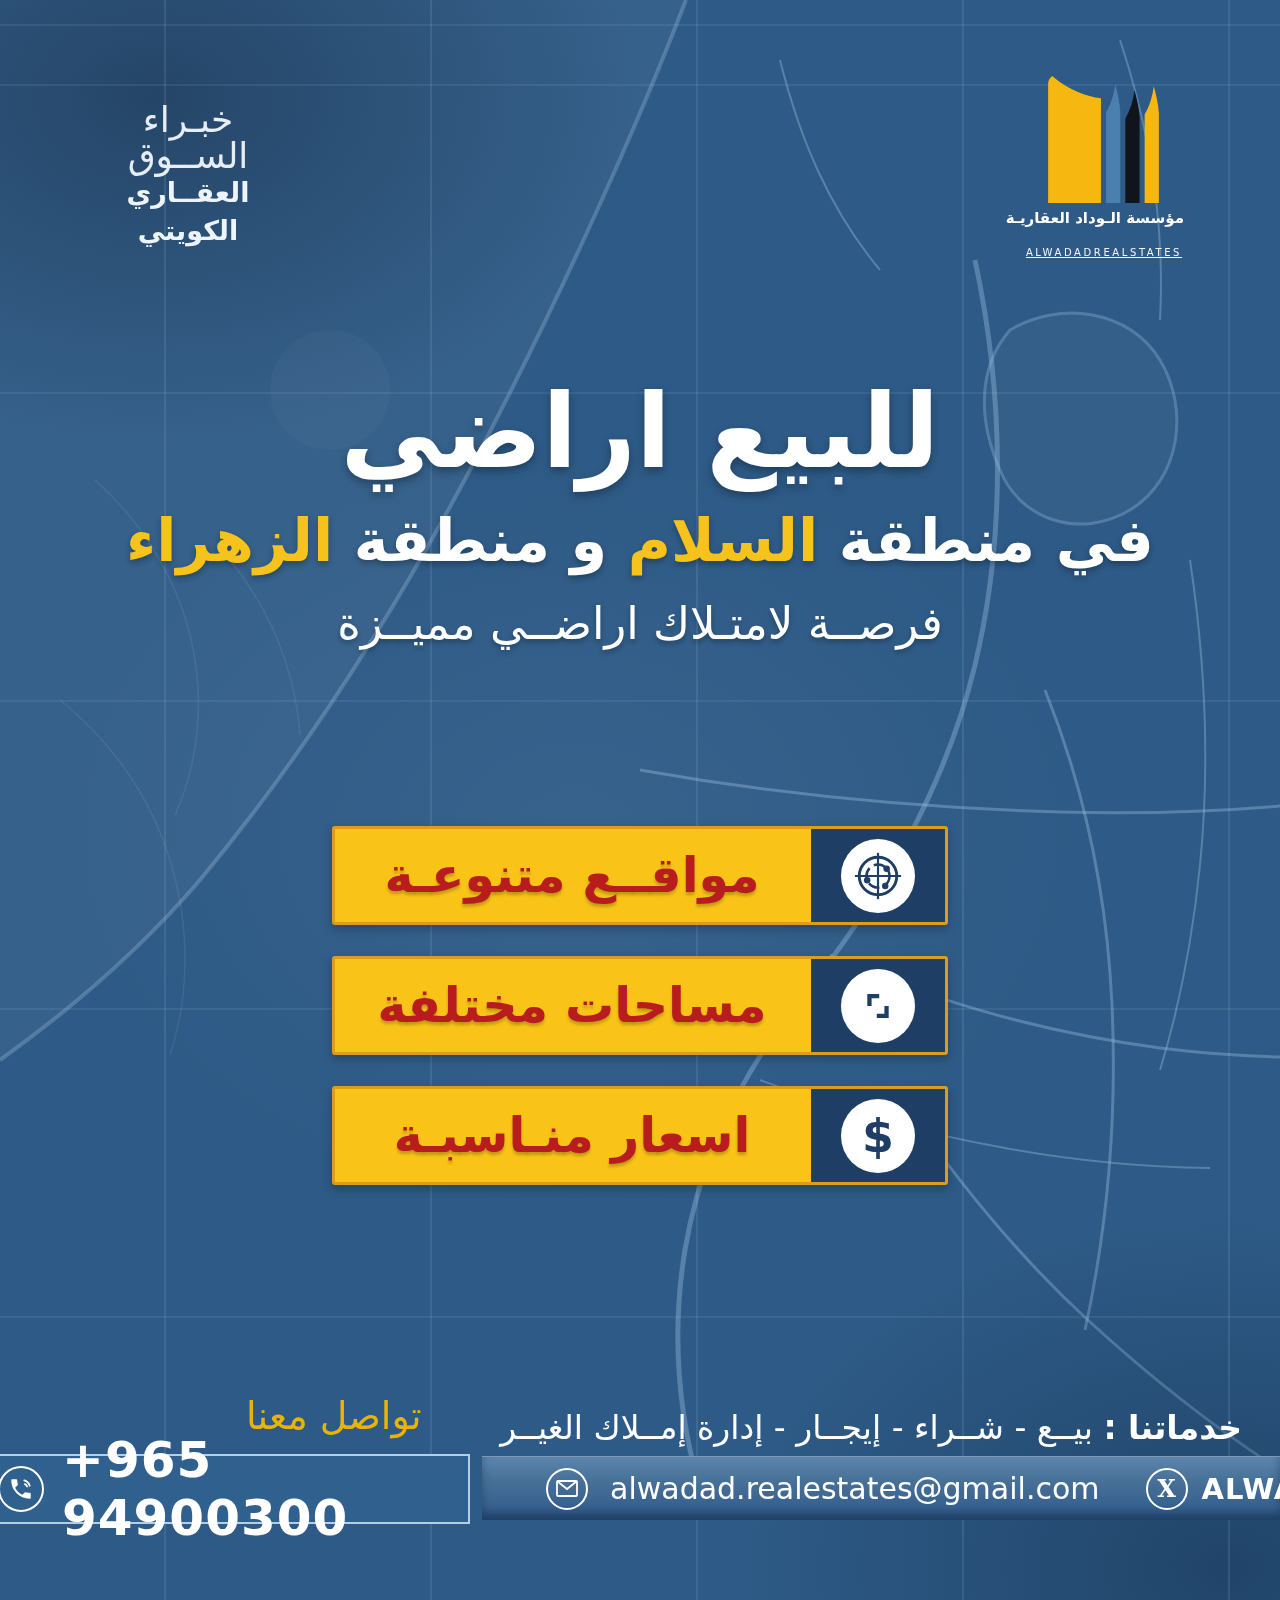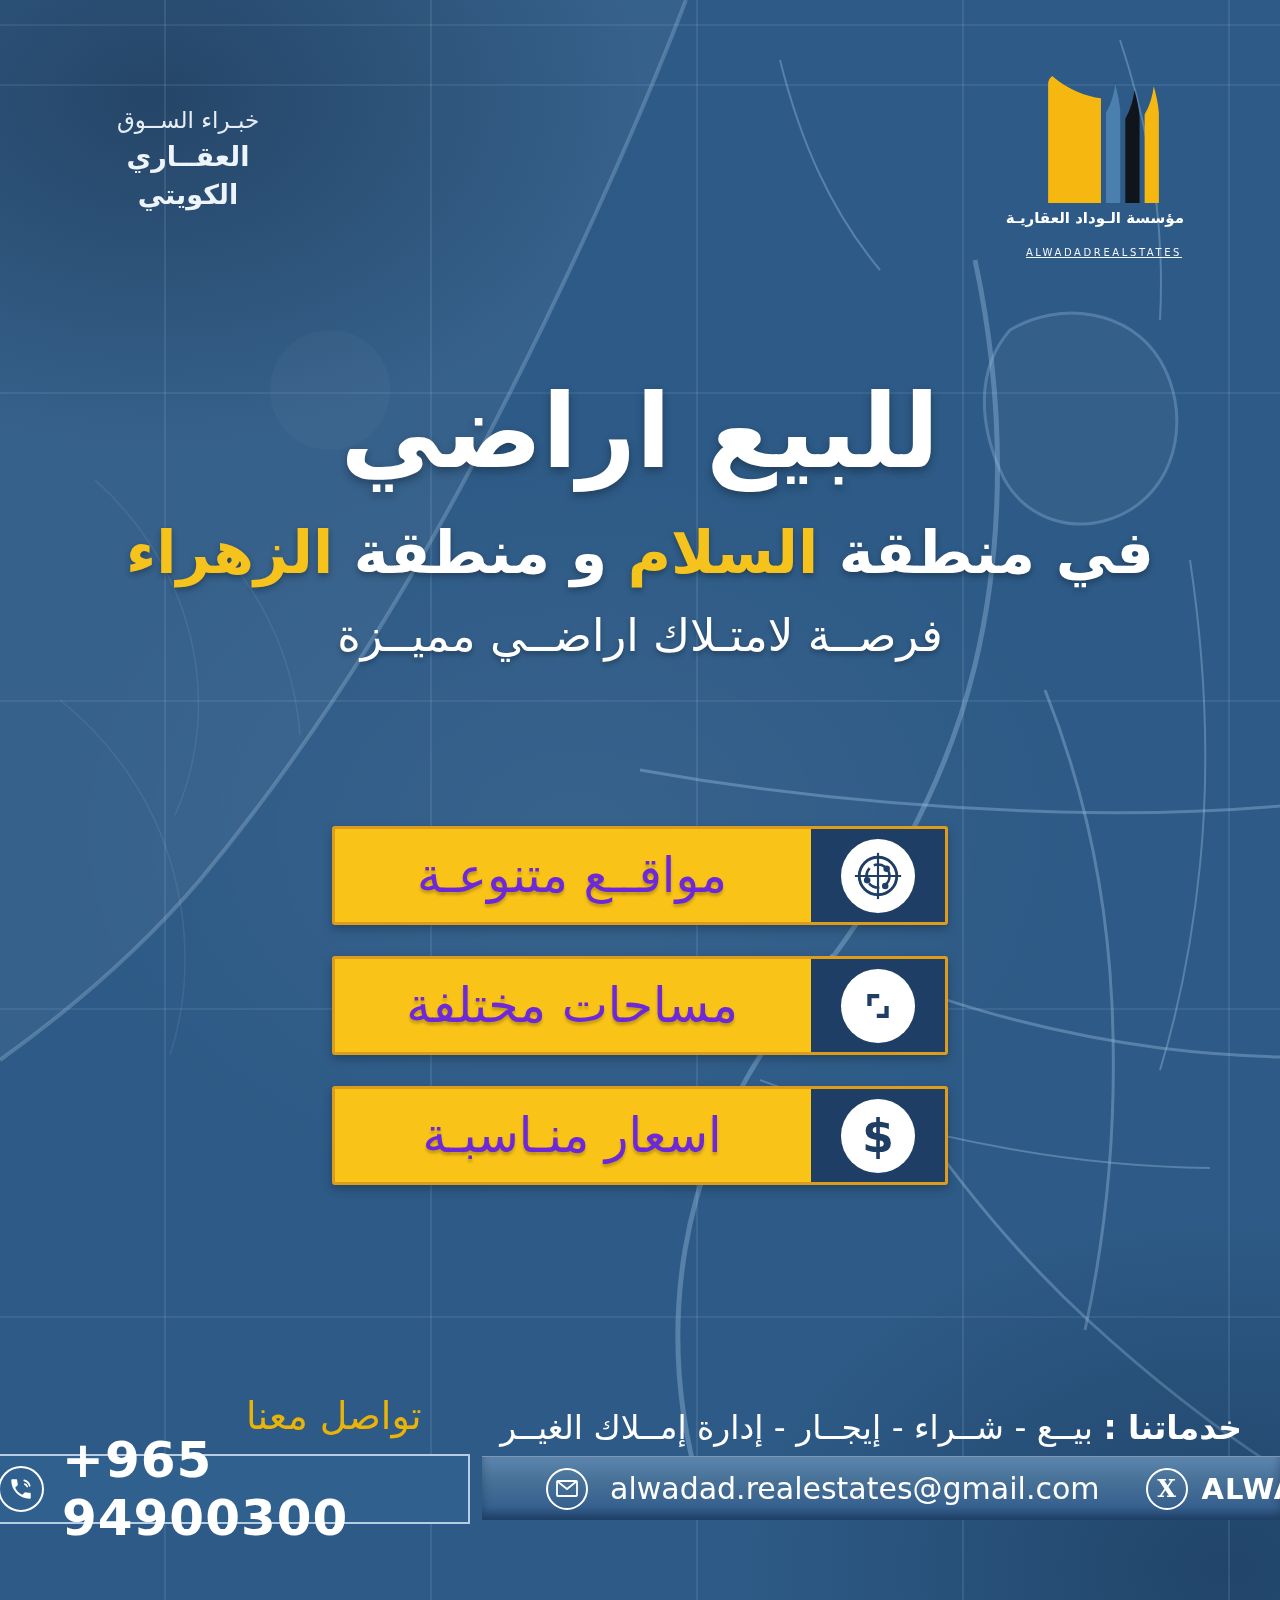--- a/index.html
+++ b/index.html
@@ -21,48 +21,48 @@
     background-image:
       repeating-linear-gradient(90deg, rgba(173,205,235,0.13) 0 2px, transparent 2px 266px),
       repeating-linear-gradient(0deg, rgba(173,205,235,0.10) 0 2px, transparent 2px 308px);
     background-position:164px 0, 0 26px;
   }
   .content{ z-index:3; }
 
   
   .slogan{ position:absolute; left:88px; top:102px; width:200px; text-align:center;
     color:#eef4fb; direction:rtl; }
-  .slogan .l1{ font-size:23px; font-weight:500; line-height:36px; opacity:.96; }
+  .slogan .l1{ font-size:36px; font-weight:500; line-height:36px; opacity:.96; }
   .slogan .l2{ font-size:27px; font-weight:800; line-height:38px; }
 
   
   .logo{ position:absolute; left:1024px; top:76px; width:160px; text-align:center; color:#fff; }
   .logo svg{ display:block; margin:0 auto; }
   .logo-ar{ font-size:15px; font-weight:800; margin-top:5px; direction:rtl; white-space:nowrap; }
   .logo-en{ font-size:10px; letter-spacing:2.6px; margin-top:20px; opacity:.95;text-decoration:underline; }
 
   
   .hero{ position:absolute; left:0; right:0; top:368px; text-align:center; direction:rtl; color:#fff; }
   .hero h1{ font-size:102px; font-weight:700; line-height:1.25;
     text-shadow:0 4px 8px rgba(0,0,0,0.30); }
-  .hero h2{ font-size:59px; font-weight:800; margin-top:22px;
+  .hero h2{ font-size:59px; font-weight:800; margin-top:10px;
     text-shadow:0 3px 6px rgba(0,0,0,0.30); }
   .hero h2 .y{ color:#f6c31c; }
   .hero h2 .w{ color:#ffffff; }
   .hero h3{ font-size:45px; font-weight:500; margin-top:22px;
     text-shadow:0 3px 5px rgba(0,0,0,0.28); }
 
   
   .features{ position:absolute; left:332px; top:826px; width:616px; }
   .feature{ position:relative; height:99px; margin-bottom:31px;
     background:#f9c417; border:3px solid #dd9c1b; border-radius:3px;
     box-shadow:0 4px 10px rgba(0,0,0,0.25); cursor:pointer; }
   .feature-label{ position:absolute; top:0; bottom:0; left:0; right:136px;
     display:flex; align-items:center; justify-content:center; direction:rtl;
-    font-size:49px; font-weight:400; color:#6d28d9;
+    font-size:49px; font-weight:700; color:#b91c1c;
     text-shadow:0 3px 3px rgba(0,0,0,0.22); }
   .icon-panel{ position:absolute; top:0; right:0; bottom:0; width:134px;
     background:#1f3e66; display:flex; align-items:center; justify-content:center; }
   .icon-circle{ width:74px; height:74px; border-radius:50%; background:#fff;
     display:flex; align-items:center; justify-content:center;
     font-weight:800; color:#1f3e66; }
   .icon-circle .dollar{ font-size:46px; line-height:1; }
 
   
   .contact-label{ position:absolute; left:246px; top:1394px; width:220px; text-align:left;

